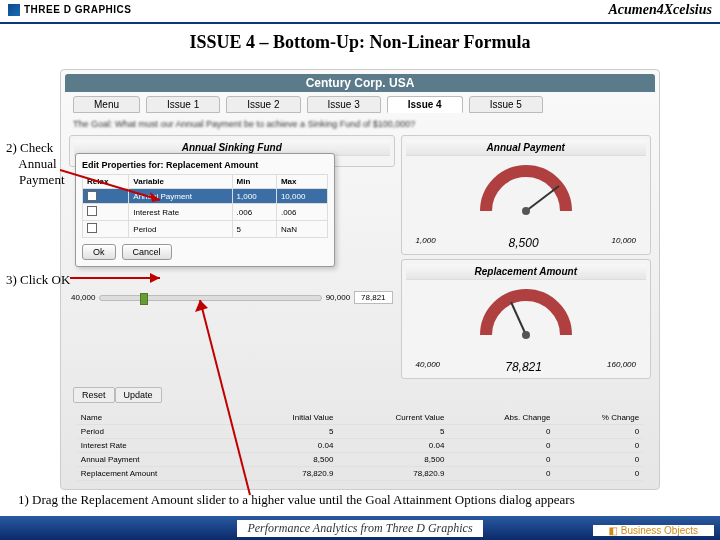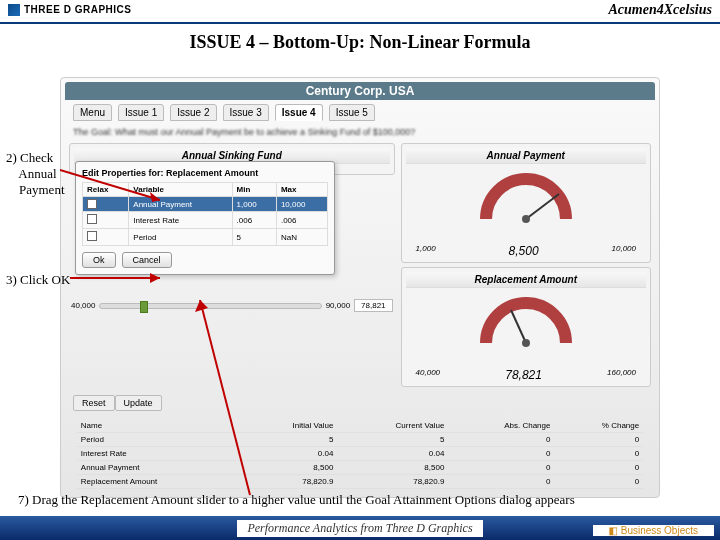--- a/index.html
+++ b/index.html
@@ -4,24 +4,24 @@
 <style>
 * { box-sizing: border-box; margin: 0; padding: 0; }
 body { width: 720px; height: 540px; font-family: Arial, sans-serif; background: #fff; position: relative; overflow: hidden; }
 .header { display: flex; justify-content: space-between; align-items: center; padding: 2px 8px; }
 .logo-left { font-size: 10px; font-weight: bold; color: #000; letter-spacing: 0.5px; }
 .logo-left .cube { display: inline-block; width: 12px; height: 12px; background: linear-gradient(135deg, #0b4a8a, #1a6ab8); margin-right: 4px; vertical-align: middle; }
 .logo-right { font-size: 14px; font-style: italic; font-weight: bold; font-family: "Times New Roman", serif; }
 .hr1 { border-top: 2px solid #0a3a7a; margin-top: 2px; }
 .title { text-align: center; font-family: "Times New Roman", serif; font-size: 18px; font-weight: bold; padding: 8px 0; }
 
-.app-frame { margin: 16px auto; width: 600px; border: 1px solid #ccc; border-radius: 4px; background: linear-gradient(#fafafa, #e6e6e6); position: relative; padding: 4px; }
+.app-frame { margin: 8px auto; width: 600px; border: 1px solid #ccc; border-radius: 4px; background: linear-gradient(#fafafa, #e6e6e6); position: relative; padding: 4px; }
 .app-title { background: #5b7a8a; color: #fff; text-align: center; font-size: 12px; font-weight: bold; padding: 2px; border-radius: 3px 3px 0 0; }
 .tabs { display: flex; gap: 6px; padding: 4px 8px; font-size: 10px; }
-.tab { padding: 2px 6px; border: 1px solid #bbb; border-radius: 3px 3px 0 0; background: #eee; cursor: pointer; filter: blur(0.4px); }
+.tab { padding: 2px 20px; border: 1px solid #bbb; border-radius: 3px 3px 0 0; background: #eee; cursor: pointer; filter: blur(0.4px); }
 .tab.active { background: #fff; border-bottom-color: #fff; font-weight: bold; }
 .goal-line { font-size: 9px; padding: 2px 8px; filter: blur(0.8px); color: #333; }
 .content-row { display: flex; gap: 6px; padding: 4px; }
 .left-col { flex: 1.3; position: relative; }
 .right-col { flex: 1; display: flex; flex-direction: column; gap: 4px; }
 
 .panel { background: #f4f4f4; border: 1px solid #ccc; border-radius: 3px; padding: 4px; font-size: 9px; font-style: italic; }
 .panel-title { text-align: center; font-weight: bold; font-size: 10px; padding: 2px; background: linear-gradient(#f8f8f8,#e6e6e6); border-bottom: 1px solid #ddd; filter: blur(0.5px); }
 
 .dialog { position: absolute; top: 18px; left: 6px; width: 260px; background: #fafafa; border: 1px solid #999; border-radius: 3px; box-shadow: 2px 2px 5px rgba(0,0,0,0.2); padding: 6px; font-size: 9px; z-index: 5; }
@@ -210,36 +210,36 @@
           <td>Replacement Amount</td>
           <td>78,820.9</td>
           <td>78,820.9</td>
           <td>0</td>
           <td>0</td>
         </tr>
   </tbody>
     </table>
 </div>
 
-<div class="annotation" style="top:150px; left:6px; white-space:pre">2) Check
+<div class="annotation" style="top:140px; left:6px; white-space:pre">2) Check
     Annual
     Payment</div>
 <svg class="arrow" style="top:160px; left:60px" width="110" height="50">
     <line x1="0" y1="10" x2="100" y2="40" stroke="#c00000" stroke-width="2"></line>
     <polygon points="100,40 90,32 92,42" fill="#c00000"></polygon>
   </svg>
 
 <div class="annotation" style="top:272px; left:6px">3) Click OK</div>
 <svg class="arrow" style="top:270px; left:70px" width="100" height="16">
     <line x1="0" y1="8" x2="90" y2="8" stroke="#c00000" stroke-width="2"></line>
     <polygon points="90,8 80,3 80,13" fill="#c00000"></polygon>
   </svg>
 
 <svg class="arrow" style="top:300px; left:190px" width="120" height="200">
     <line x1="10" y1="0" x2="60" y2="195" stroke="#c00000" stroke-width="2"></line>
     <polygon points="10,0 5,12 18,8" fill="#c00000"></polygon>
   </svg>
-<div class="annotation" style="top:492px; left:18px; font-size:13px">7) Drag the Replacement Amount slider to a higher value until the Goal Attainment Options dialog appears</div>
+<div class="annotation" style="top:492px; left:18px; font-size:13px">1) Drag the Replacement Amount slider to a higher value until the Goal Attainment Options dialog appears</div>
 
 <div class="footer-bar">
   <div class="footer-text">Performance Analytics from Three D Graphics</div>
 </div>
 <div class="bo-logo"><span>◧</span> <span>Business Objects</span></div>
 
 </body></html>

